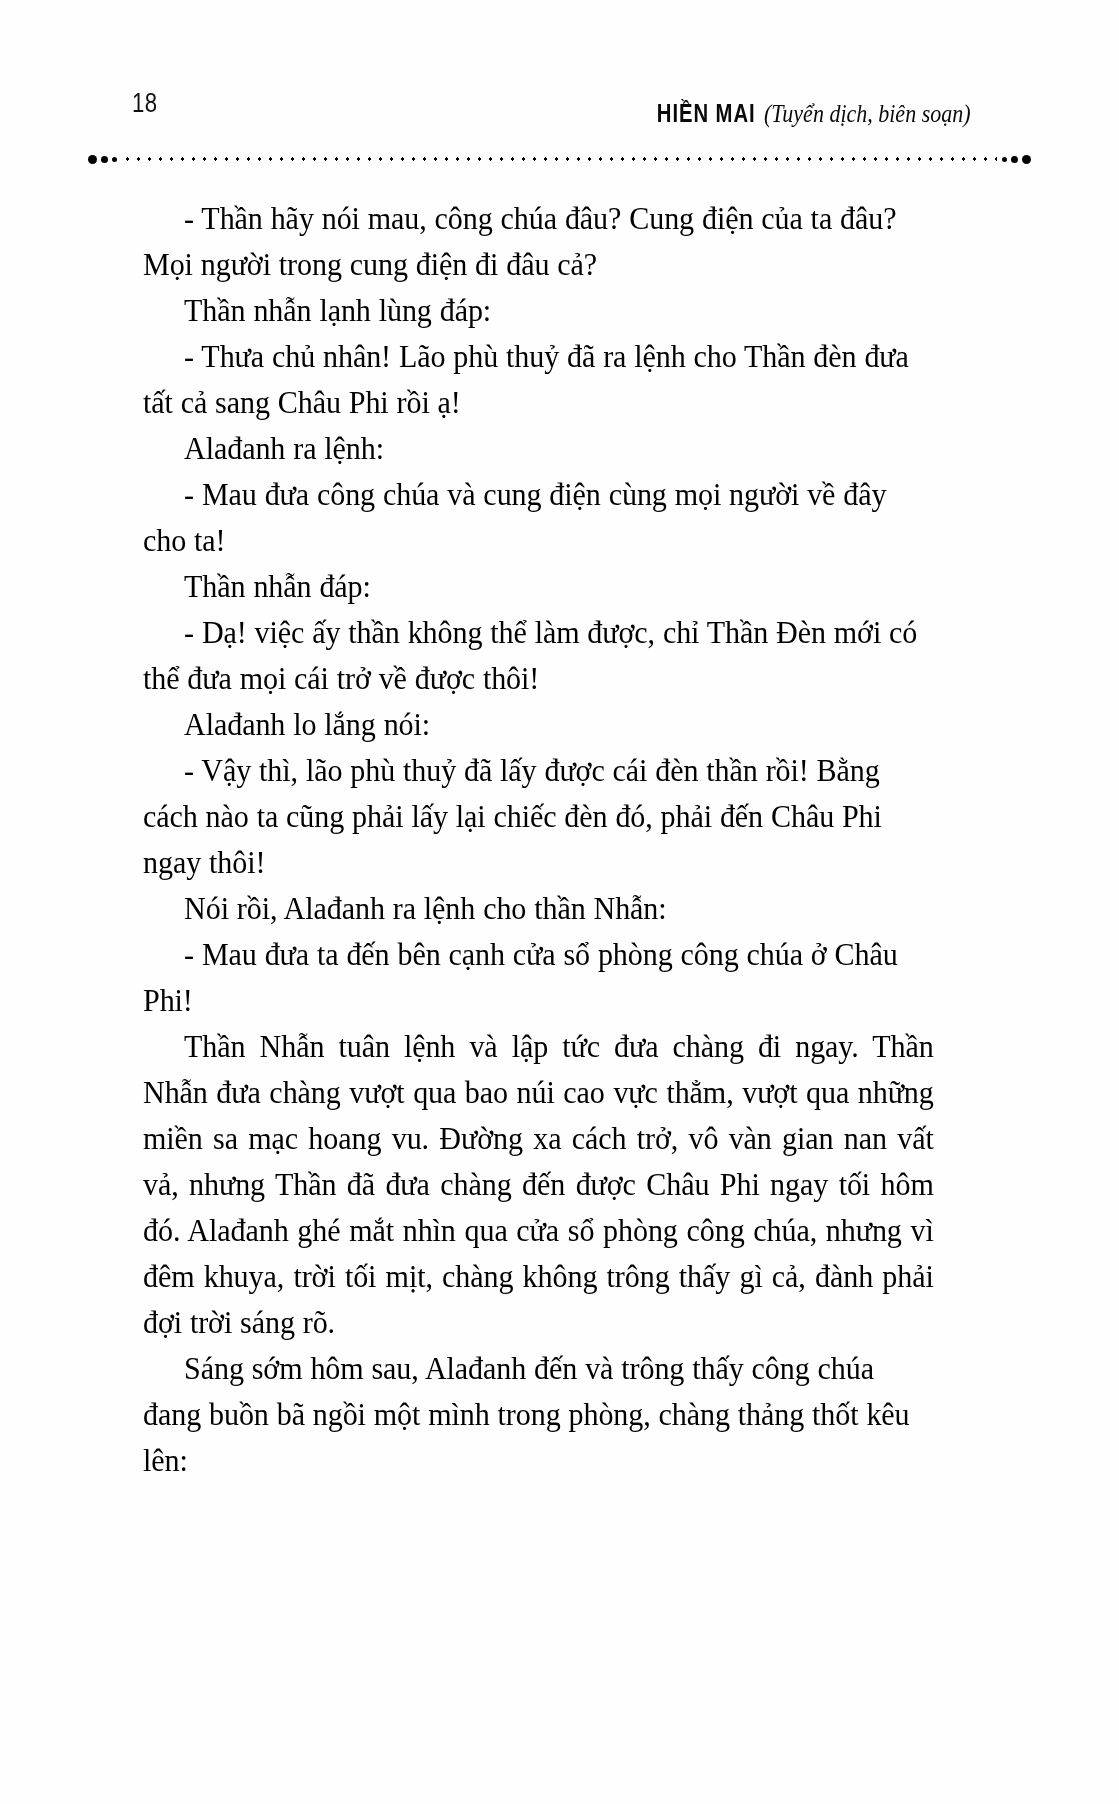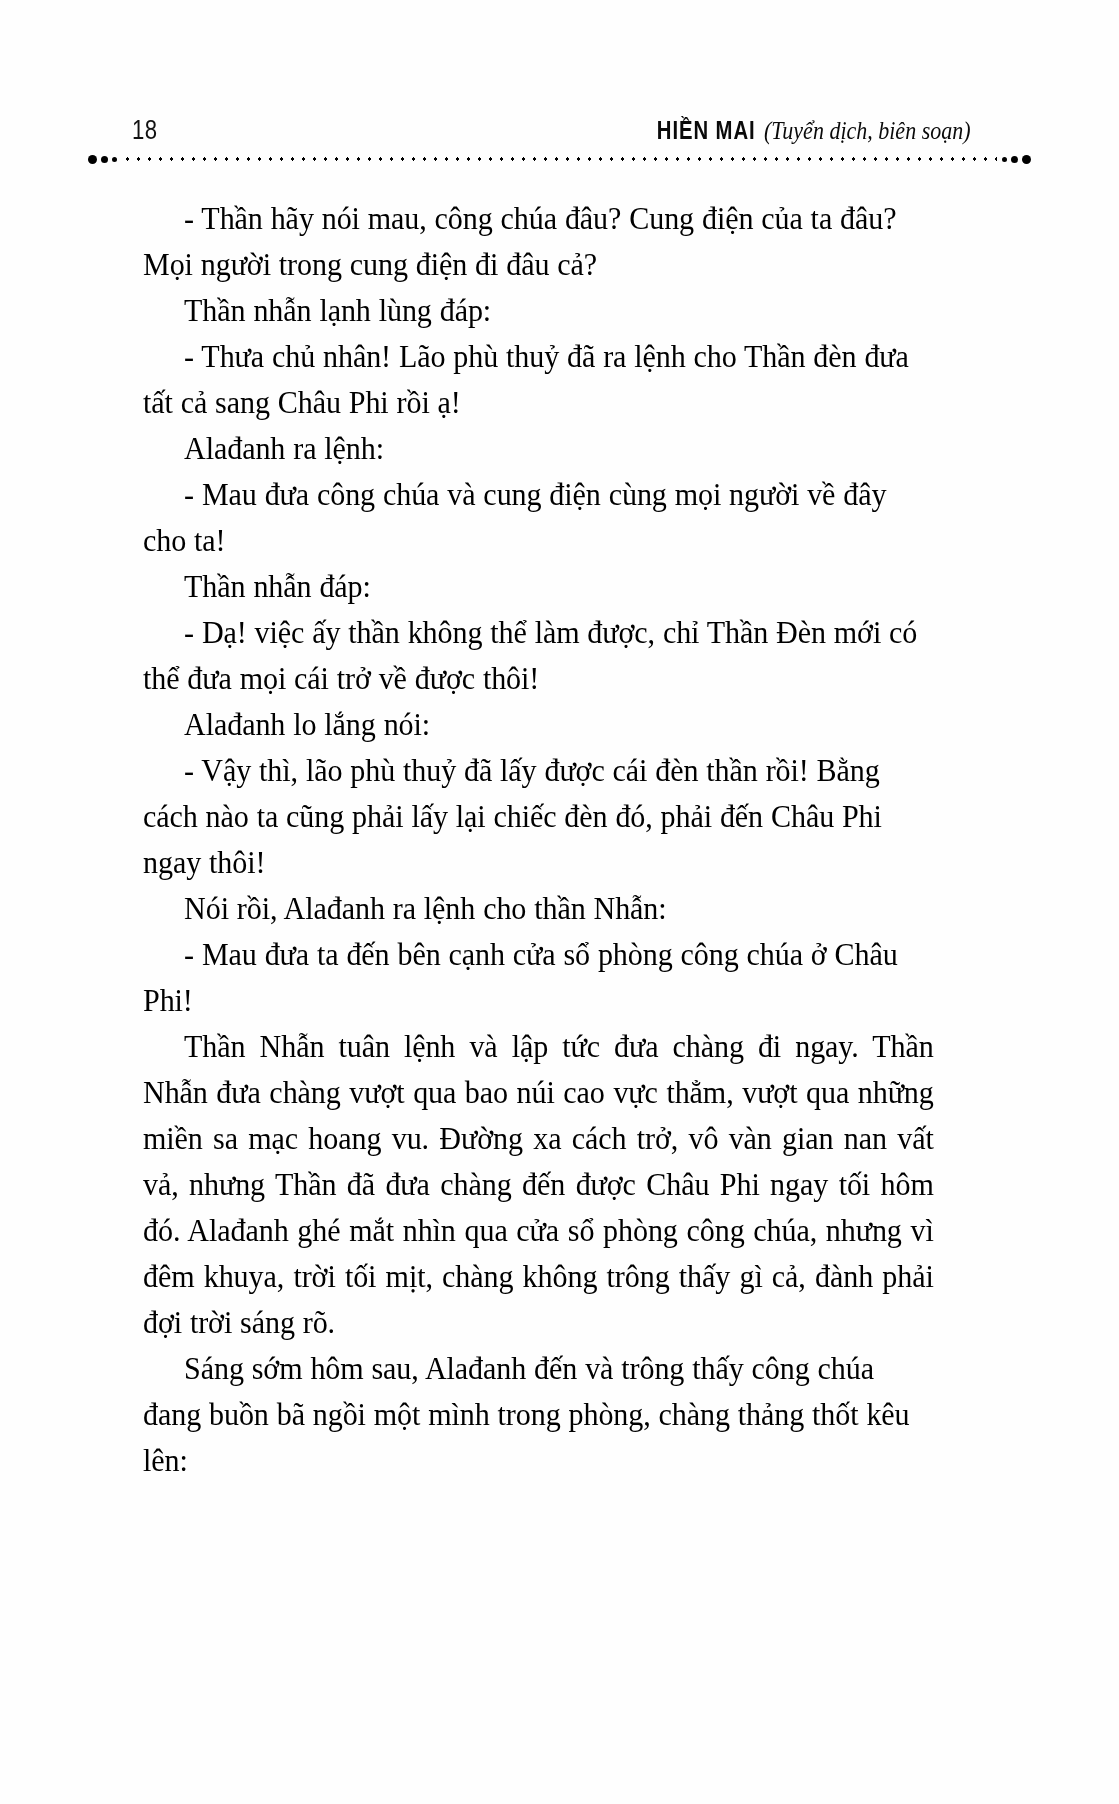--- a/index.html
+++ b/index.html
@@ -21,42 +21,43 @@
     height: 1804px;
     background: #fefefe;
     box-sizing: border-box;
   }
 
   
   .header-row {
     position: absolute;
     left: 132px;
     right: 120px;
-    top: 104px;
+    top: 88px;
     height: 42px;
     display: flex;
-    align-items: flex-end;
+    align-items: flex-start;
     justify-content: space-between;
     gap: 25px;
   }
 
   .folio {
     font-family: "Liberation Sans", "DejaVu Sans", sans-serif;
     font-size: 27px;
     font-weight: 400;
     letter-spacing: 0.5px;
     color: #111;
     transform: scaleX(0.82);
     transform-origin: left bottom;
   }
 
   .header-title {
     display: flex;
     align-items: baseline;
     white-space: nowrap;
+    margin-top: 10px;
   }
 
   .header-author {
     font-family: "Liberation Sans", "DejaVu Sans", sans-serif;
     font-size: 26px;
     font-weight: 700;
     letter-spacing: 1.2px;
     color: #0a0a0a;
     transform: scaleX(0.78);
     transform-origin: right bottom;

